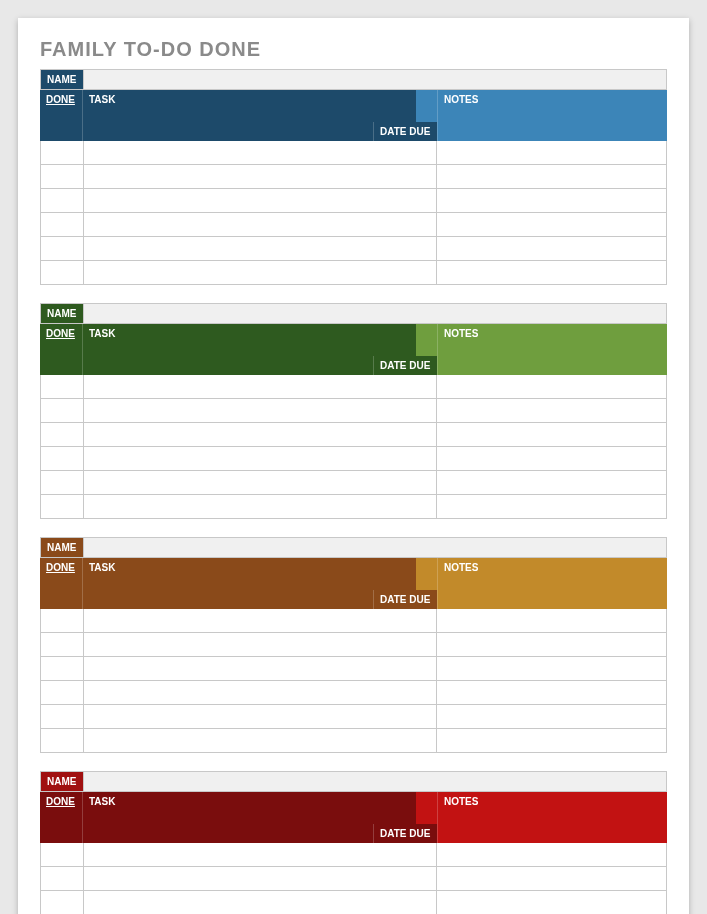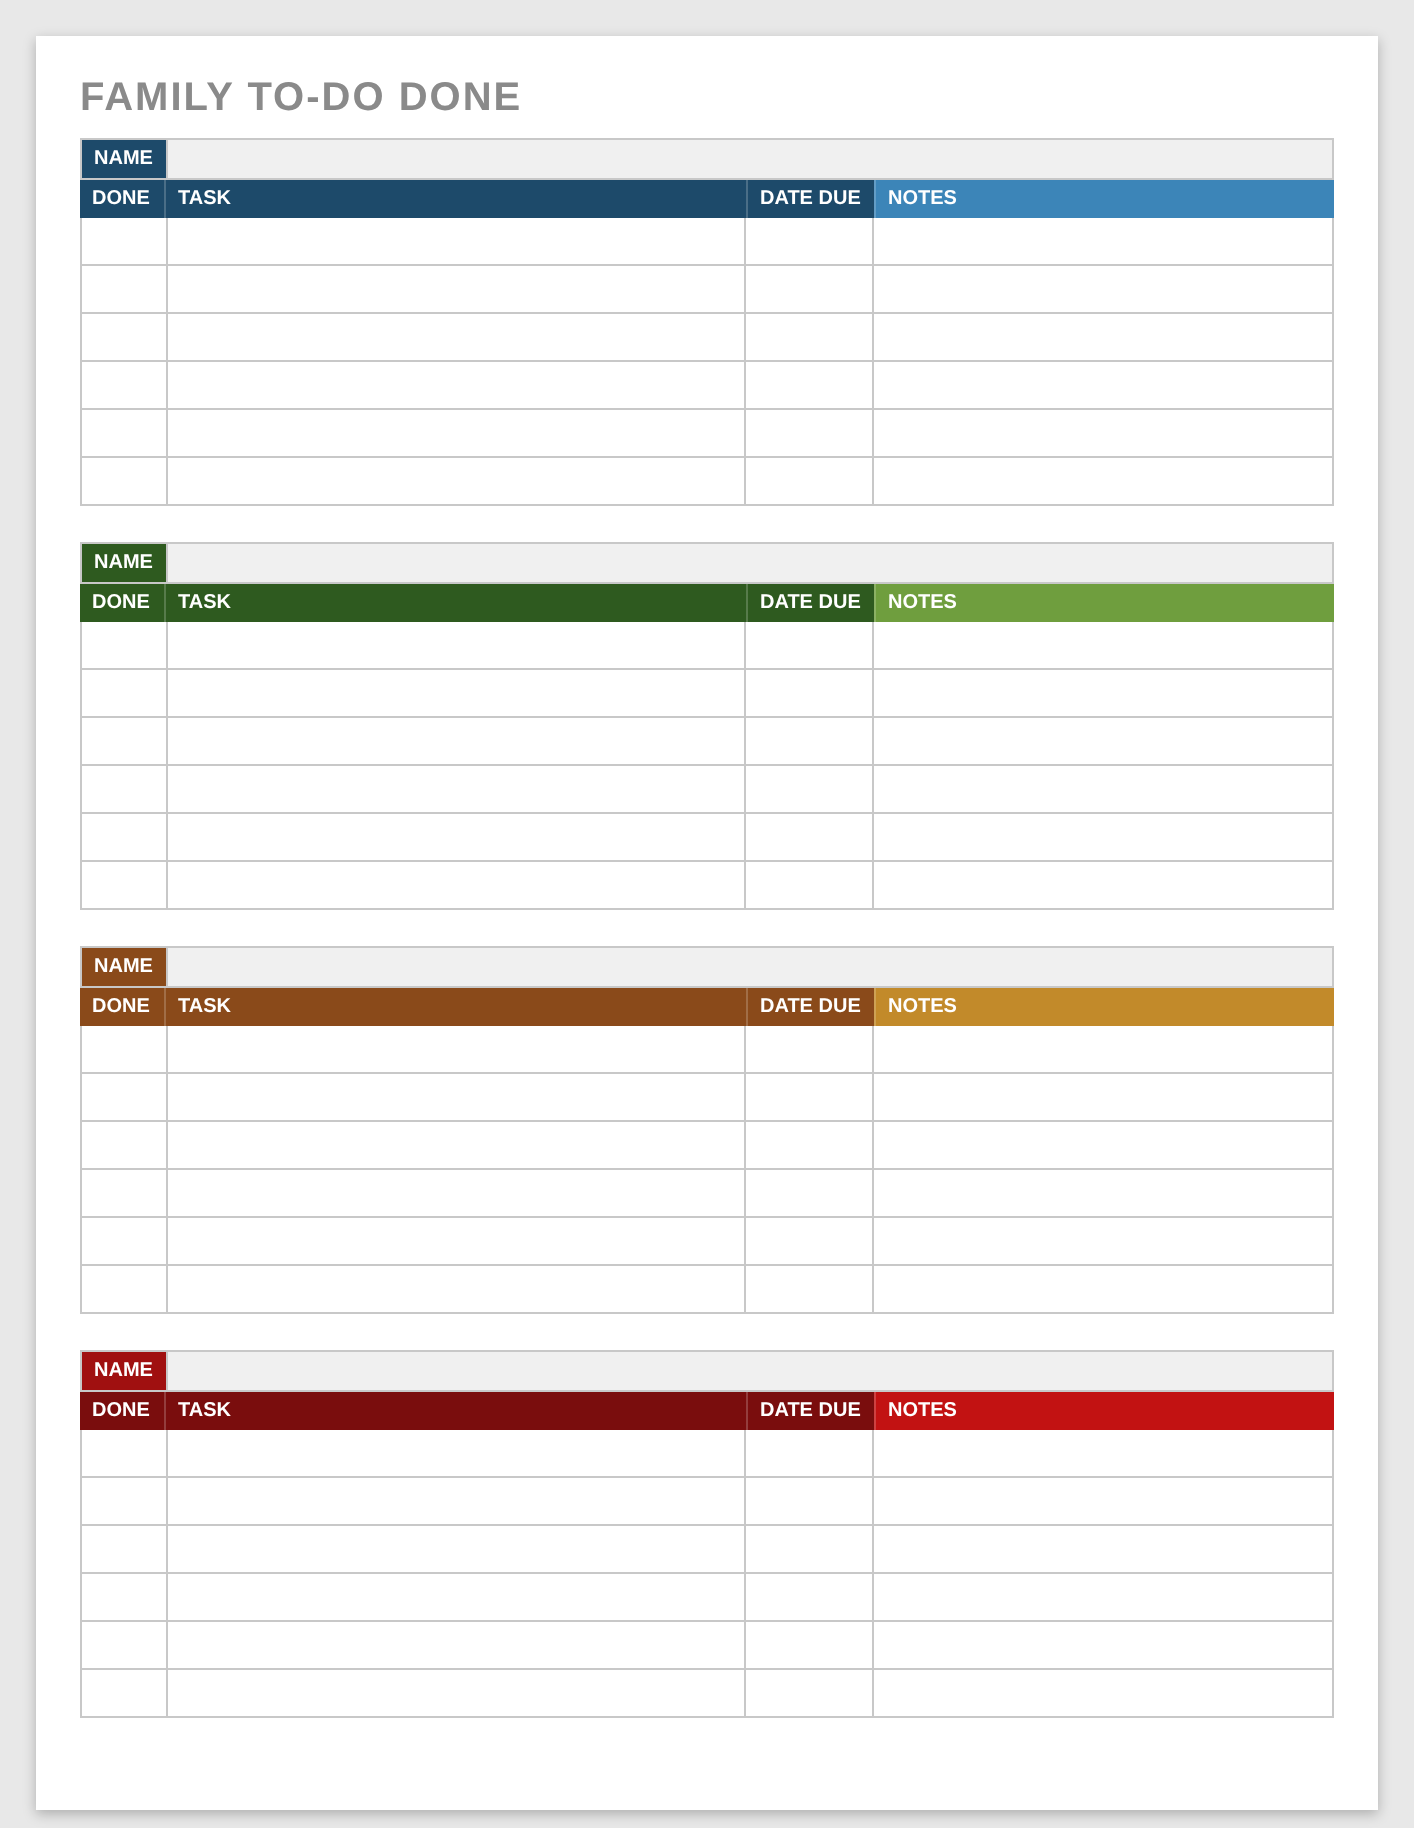--- a/index.html
+++ b/index.html
@@ -46,23 +46,23 @@
       display: flex;
       color: #fff;
       font-size: 10px;
       font-weight: bold;
     }
     .header-row > div {
       padding: 4px 6px;
       border-left: 1px solid rgba(255,255,255,0.2);
     }
     .header-row > div:first-child { border-left: none; }
-    .col-done { width: 42px; flex: 0 0 42px; }
+    .col-done { width: 42px; flex: 0 0 42px; text-decoration: underline; }
     .col-task { flex: 1 1 auto; }
-    .col-date { width: 64px; flex: 0 0 64px; }
+    .col-date { width: 64px; flex: 0 0 64px; margin-top: 32px; }
     .col-notes { width: 230px; flex: 0 0 230px; }
     .data-row {
       display: flex;
       border-left: 1px solid #c8c8c8;
       border-right: 1px solid #c8c8c8;
       border-bottom: 1px solid #c8c8c8;
       height: 24px;
     }
     .data-row > div {
       border-left: 1px solid #c8c8c8;

